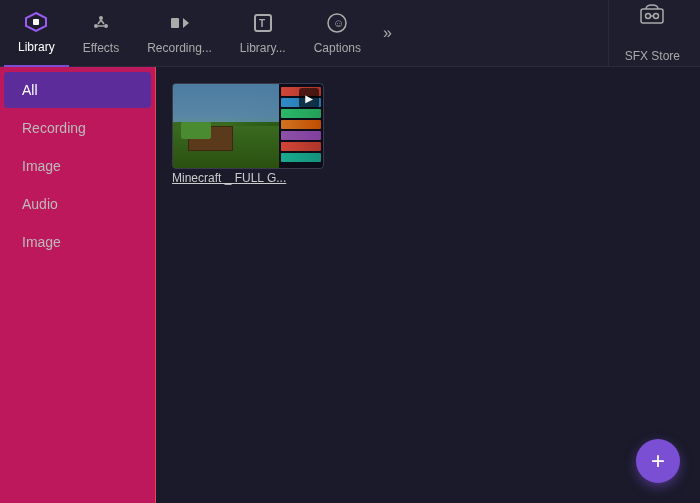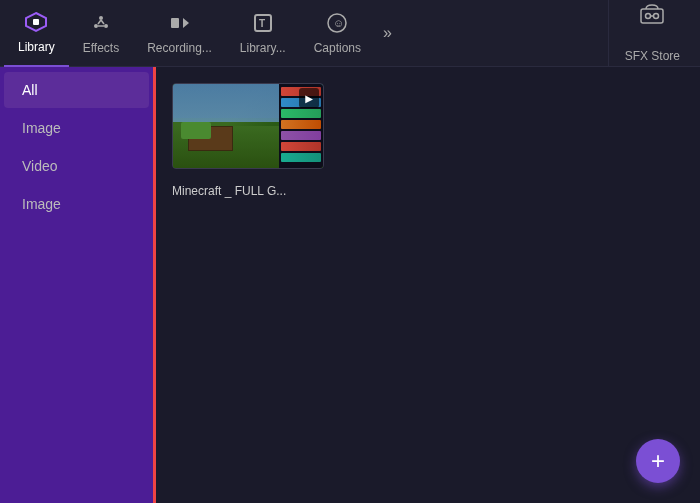--- a/index.html
+++ b/index.html
@@ -82,22 +82,22 @@
 
     
     .main-content {
       display: flex;
       height: calc(503px - 67px);
     }
 
     
     .sidebar {
       width: 156px;
-      background-color: #4c1d95;
-      border-right: 3px solid #ef4444;
+      background-color: #be185d;
+      border-right: 1px solid #ef4444;
       display: flex;
       flex-direction: column;
       padding-top: 4px;
     }
 
     .sidebar-item {
       padding: 10px 18px;
       font-size: 14px;
       color: #bbb;
       cursor: pointer;
@@ -171,24 +171,25 @@
       display: flex;
       align-items: center;
       justify-content: center;
       font-size: 10px;
       color: #fff;
     }
 
     .media-title {
       font-size: 12px;
       color: #ccc;
-      margin-top: 15px;
+      margin-top: 2px;
       white-space: nowrap;
       overflow: hidden;
       text-overflow: ellipsis;
+      text-decoration: underline;
     }
 
     
     .fab-button {
       position: absolute;
       bottom: 20px;
       right: 20px;
       width: 44px;
       height: 44px;
       background-color: #7b4fd4;
@@ -285,24 +286,27 @@
 
 </nav>
 
 <div class="main-content">
 
   <aside class="sidebar">
     <div class="sidebar-item active">
       <span>All</span>
     </div>
     <div class="sidebar-item">
+      <span>Recording</span>
+    </div>
+    <div class="sidebar-item">
       <span>Image</span>
     </div>
     <div class="sidebar-item">
-      <span>Video</span>
+      <span>Audio</span>
     </div>
     <div class="sidebar-item">
       <span>Image</span>
     </div>
   </aside>
 
   <main class="content-area">
     <div class="media-grid">
 
       <div class="media-card">

